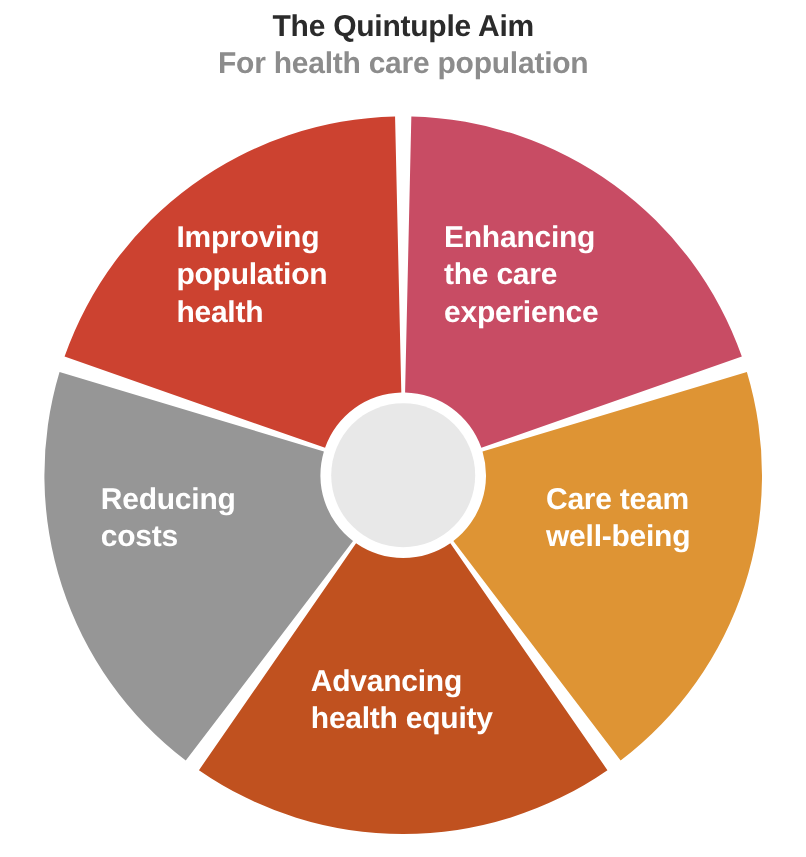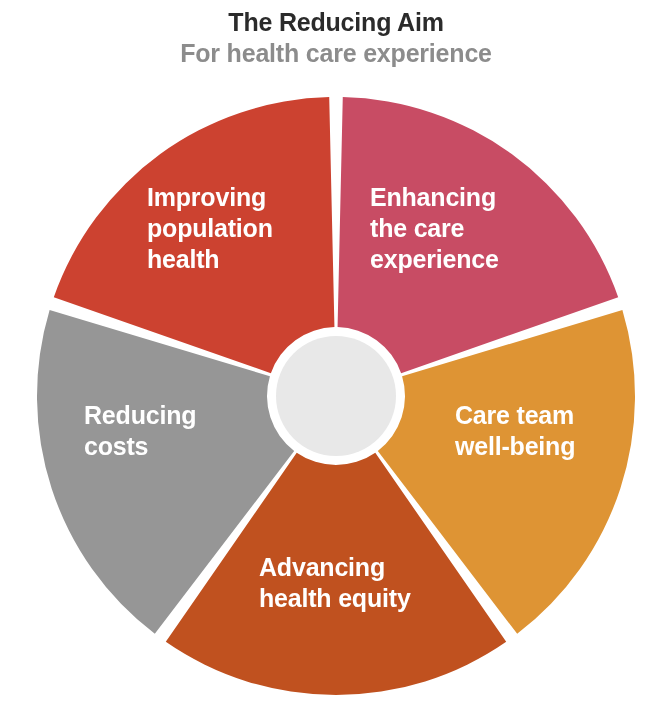--- a/index.html
+++ b/index.html
@@ -67,22 +67,22 @@
     font-weight: bold;
     letter-spacing: -0.2px;
   }
 </style>
 </head>
 <body>
 
 <div id="page">
 
   <div class="header">
-    <div class="title">The Reducing Aim</div>
-    <div class="subtitle">For health care experience</div>
+    <div class="title">The Quintuple Aim</div>
+    <div class="subtitle">For health care population</div>
   </div>
 
   <div class="wheel-wrap">
     <svg class="wheel" viewBox="0 0 672 714">
       <g id="slice-layer">
           <path d="M 342.78 97.08 A 299 299 0 0 1 618.20 297.18 L 401.12 373.19 A 69 69 0 0 0 337.57 327.02 Z" fill="#c84c64">
             <title>Enhancing the care experience</title>
           </path>
           <path d="M 622.39 310.08 A 299 299 0 0 1 517.19 633.85 L 377.81 450.89 A 69 69 0 0 0 402.09 376.17 Z" fill="#de9434">
             <title>Care team well-being</title>

